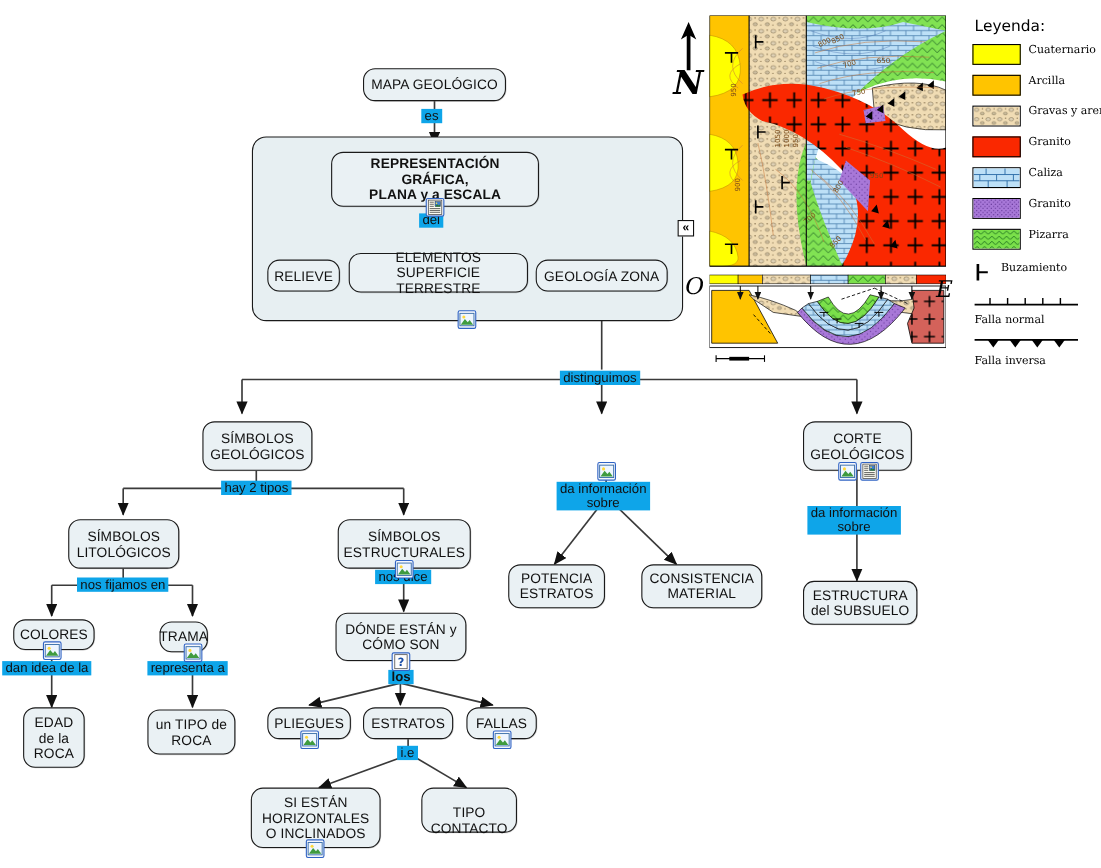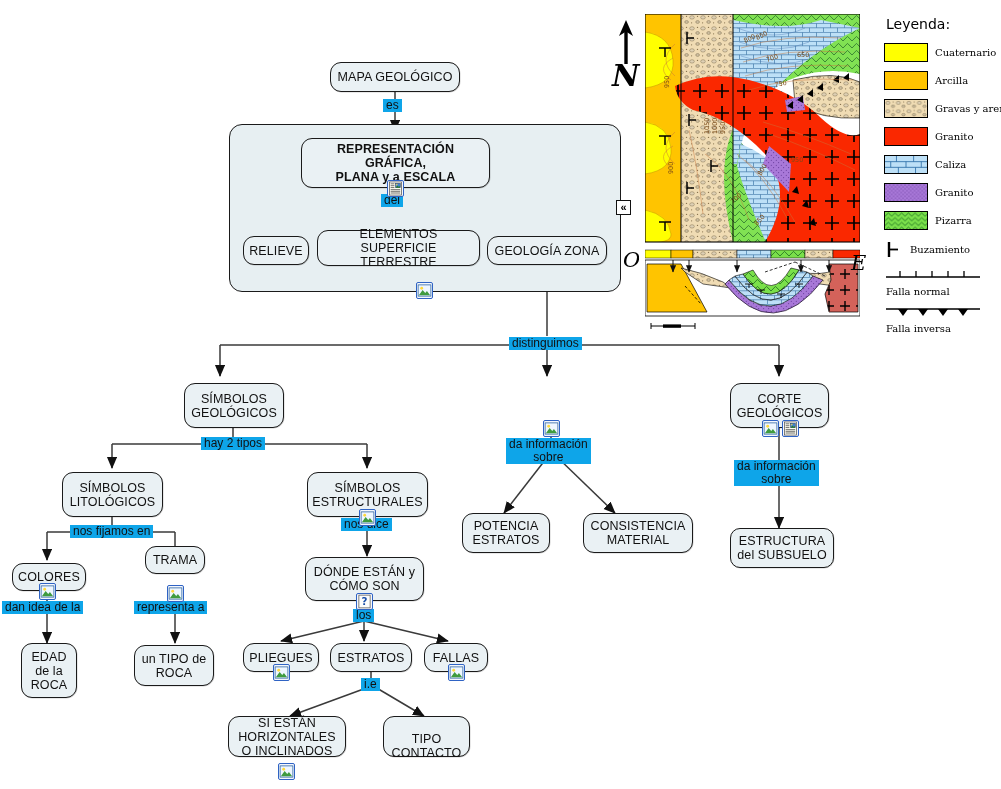--- a/index.html
+++ b/index.html
@@ -65,21 +65,21 @@
   .compass.e{font-size:21px;font-style:italic;}
 
   
   #mapfig{position:absolute;left:645px;top:14px;width:215px;height:315px;z-index:4;}
   #mapfig svg{display:block;}
 
   
   #legend{position:absolute;left:884px;top:16px;width:115px;height:305px;z-index:4;
           font-family:"DejaVu Serif",serif;}
   .lg-title{font-size:14px;font-family:"DejaVu Sans",sans-serif;margin:0 0 8px 2px;}
-  .lg-row{display:flex;align-items:center;height:24px;margin-bottom:4px;}
+  .lg-row{display:flex;height:24px;margin-bottom:4px;}
   .lg-sw{width:44px;height:19px;border:1px solid #000;box-sizing:border-box;flex:0 0 44px;}
   .lg-tx{font-size:10px;margin-left:7px;white-space:nowrap;}
   .lg-sym{width:44px;height:19px;flex:0 0 44px;}
   .lg-stack{margin-top:6px;}
   .lg-stack .lg-tx2{font-size:10px;text-align:left;margin:1px 0 6px 2px;}
 </style>
 </head>
 <body>
 
 <div id="canvas">
@@ -269,21 +269,21 @@
     <span>COLORES</span>
   </div>
   <div class="ico" style="left:39px;top:583px;">
     <svg viewBox="0 0 16 16">
         <rect x="1.2" y="2" width="13.6" height="12" fill="#eef6ff" stroke="#3a6ea8" stroke-width="0.9"></rect>
         <circle cx="5" cy="5.6" r="1.5" fill="#ffd83a"></circle>
         <path d="M2 13 L6 7.4 L8.8 10.6 L10.6 8.4 L14 13 z" fill="#3f9b3f"></path>
       </svg>
   </div>
 
-  <div class="node" style="left:145px;top:546px;width:60px;height:28px;">
+  <div class="node" style="left:145px;top:565px;width:44px;height:28px;">
     <span>TRAMA</span>
   </div>
   <div class="ico" style="left:167px;top:585px;">
     <svg viewBox="0 0 16 16">
         <rect x="1.2" y="2" width="13.6" height="12" fill="#eef6ff" stroke="#3a6ea8" stroke-width="0.9"></rect>
         <circle cx="5" cy="5.6" r="1.5" fill="#ffd83a"></circle>
         <path d="M2 13 L6 7.4 L8.8 10.6 L10.6 8.4 L14 13 z" fill="#3f9b3f"></path>
       </svg>
   </div>
 
@@ -328,21 +328,21 @@
     <span>FALLAS</span>
   </div>
   <div class="ico" style="left:448px;top:664px;">
     <svg viewBox="0 0 16 16">
         <rect x="1.2" y="2" width="13.6" height="12" fill="#eef6ff" stroke="#3a6ea8" stroke-width="0.9"></rect>
         <circle cx="5" cy="5.6" r="1.5" fill="#ffd83a"></circle>
         <path d="M2 13 L6 7.4 L8.8 10.6 L10.6 8.4 L14 13 z" fill="#3f9b3f"></path>
       </svg>
   </div>
 
-  <div class="node" style="left:228px;top:716px;width:118px;height:41px;">
+  <div class="node" style="left:228px;top:716px;width:118px;height:55px;">
     <span style="white-space:pre-line;">SI ESTÁN
 HORIZONTALES
 O INCLINADOS</span>
   </div>
   <div class="ico" style="left:278px;top:763px;">
     <svg viewBox="0 0 16 16">
         <rect x="1.2" y="2" width="13.6" height="12" fill="#eef6ff" stroke="#3a6ea8" stroke-width="0.9"></rect>
         <circle cx="5" cy="5.6" r="1.5" fill="#ffd83a"></circle>
         <path d="M2 13 L6 7.4 L8.8 10.6 L10.6 8.4 L14 13 z" fill="#3f9b3f"></path>
       </svg>
@@ -358,21 +358,21 @@
   <div class="lbl" style="left:509px;top:337px;">distinguimos</div>
   <div class="lbl" style="left:201px;top:437px;">hay 2 tipos</div>
   <div class="lbl" style="left:70px;top:525px;">nos fijamos en</div>
   <div class="lbl" style="left:341px;top:518px;">nos dice</div>
   <div class="lbl" style="left:506px;top:438px;white-space:pre-line;">da información
 sobre</div>
   <div class="lbl" style="left:734px;top:460px;white-space:pre-line;">da información
 sobre</div>
   <div class="lbl" style="left:2px;top:601px;">dan idea de la</div>
   <div class="lbl" style="left:134px;top:601px;">representa a</div>
-  <div class="lbl" style="left:353px;top:609px;">los</div>
+  <div class="lbl" style="left:353px;top:609px;font-weight:bold;">los</div>
   <div class="lbl" style="left:361px;top:678px;">i.e</div>
 
   <svg class="compass" style="left:613px;top:18px;width:26px;height:46px;" viewBox="0 0 26 46">
     <path d="M13 46 L13 12" stroke="#000" stroke-width="3.4" fill="none"></path>
     <path d="M13 2 L20 18 L13 13.5 L6 18 z" fill="#000"></path>
   </svg>
   <div class="compass n" style="left:612px;top:58px;">N</div>
   <div class="compass o" style="left:623px;top:248px;">O</div>
   <div class="compass e" style="left:851px;top:251px;">E</div>
 

